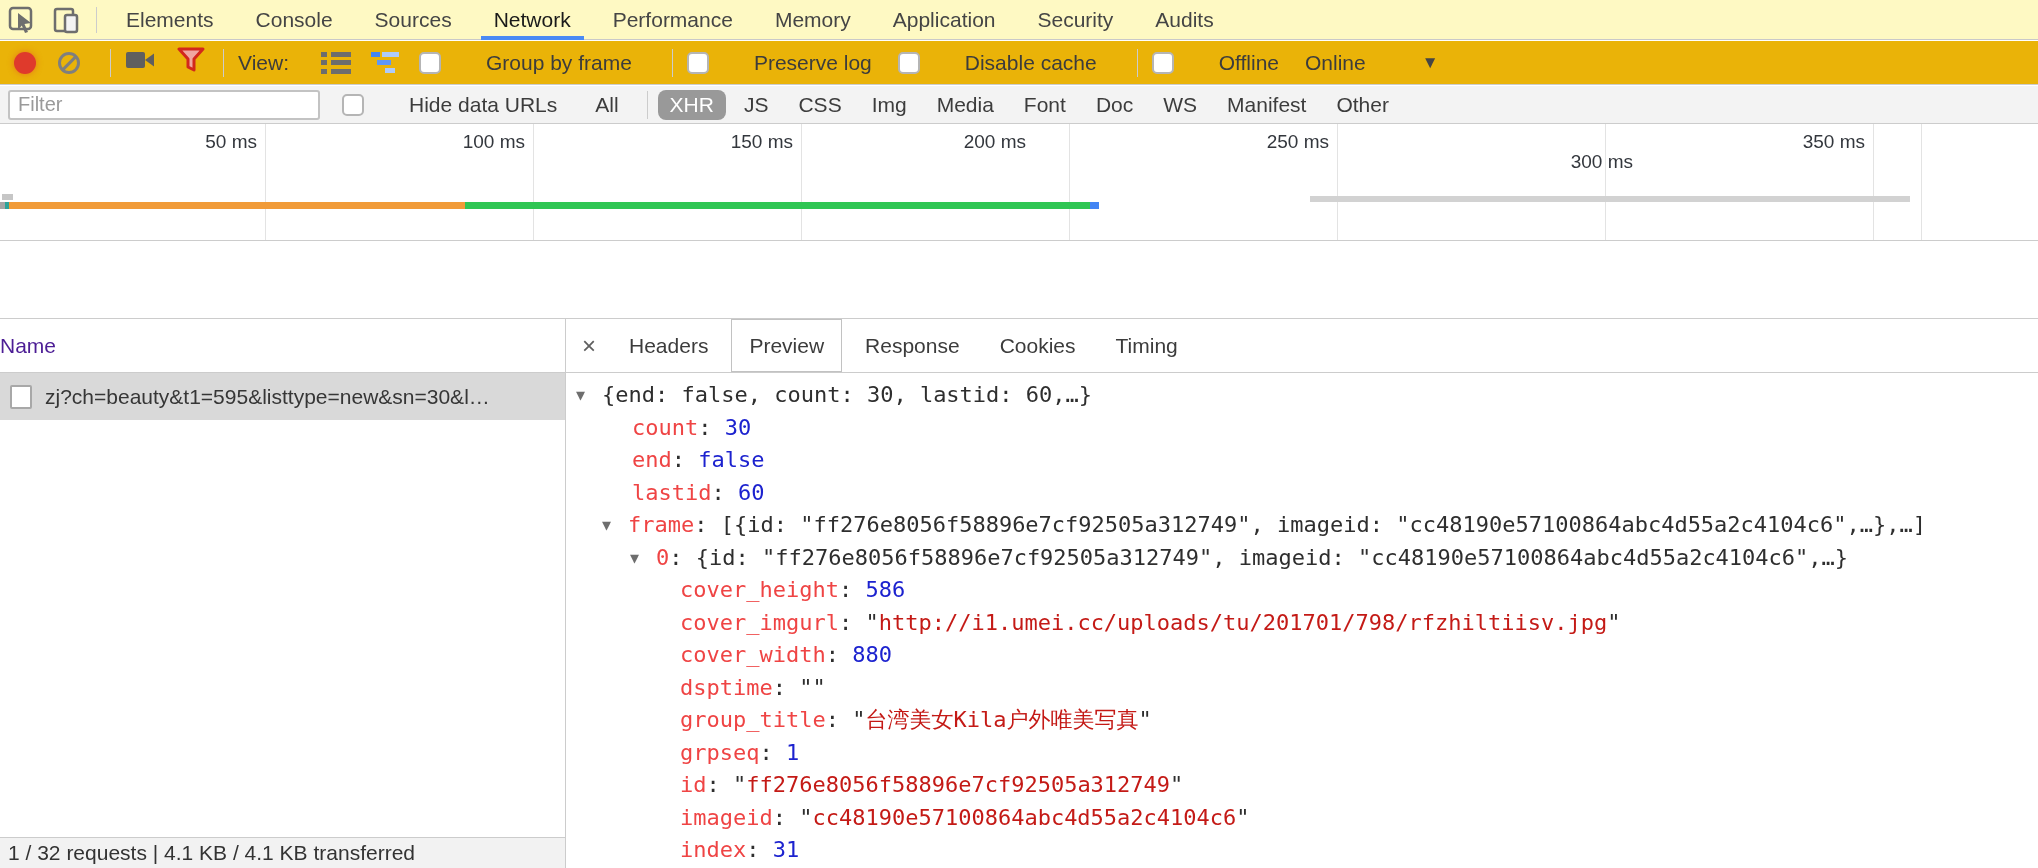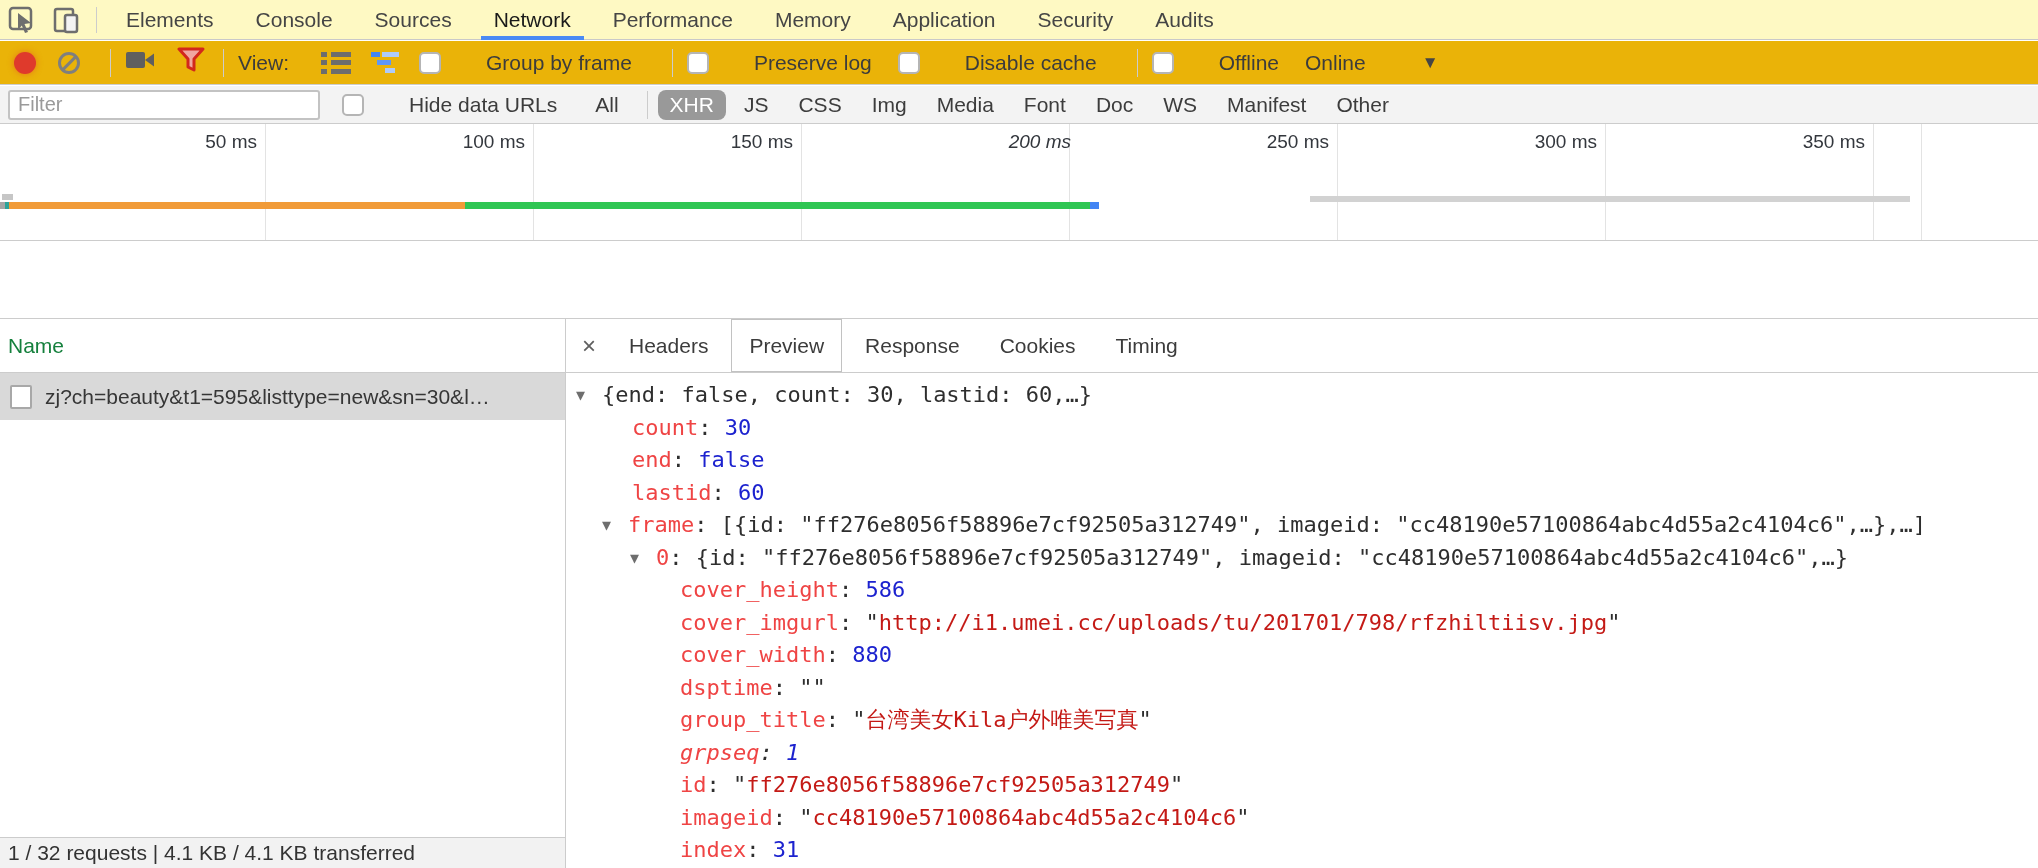--- a/index.html
+++ b/index.html
@@ -60,21 +60,21 @@
     background:#fff; border-bottom:1px solid #ccc; overflow:hidden; }
   .gridline { position:absolute; top:0; bottom:0; width:1px; background:#e3e3e3; }
   .ticklabel { position:absolute; top:7px; width:140px; text-align:right;
     font-size:19px; color:#33373d; }
   .ovbar { position:absolute; }
 
   
   #left-panel { position:absolute; left:0; top:318px; width:566px; height:550px;
     background:#fff; border-top:1px solid #ccc; border-right:1px solid #ccc; }
   #name-header { height:54px; border-bottom:1px solid #ccc; display:flex;
-    align-items:center; padding-left:8px; font-size:21px; color:#15803d; }
+    align-items:center; font-size:21px; color:#4c1d95; }
   #request-row { height:47px; background:#d9d9d9; display:flex; align-items:center;
     padding-left:10px; }
   .file-icon { width:22px; height:24px; background:#fff; border:2px solid #a8a8a8;
     border-radius:2px; margin-right:13px; flex:none; }
   #request-name { font-size:21px; color:#363636; white-space:nowrap; overflow:hidden; }
   #status-bar { position:absolute; left:0; bottom:0; width:565px; height:31px;
     background:#f2f2f2; border-top:1px solid #ccc; display:flex; align-items:center;
     padding-left:8px; font-size:21px; color:#333; }
 
   
@@ -210,25 +210,25 @@
 </div>
 
 <div id="overview">
     <div class="gridline" style="left: 265px;"></div>
     <div class="ticklabel" style="left: 117px;">50 ms</div>
     <div class="gridline" style="left: 533px;"></div>
     <div class="ticklabel" style="left: 385px;">100 ms</div>
     <div class="gridline" style="left: 801px;"></div>
     <div class="ticklabel" style="left: 653px;">150 ms</div>
     <div class="gridline" style="left: 1069px;"></div>
-    <div class="ticklabel" style="left: 931px; font-style: italic;">200 ms</div>
+    <div class="ticklabel" style="left: 886px;">200 ms</div>
     <div class="gridline" style="left: 1337px;"></div>
     <div class="ticklabel" style="left: 1189px;">250 ms</div>
     <div class="gridline" style="left: 1605px;"></div>
-    <div class="ticklabel" style="left: 1457px;">300 ms</div>
+    <div class="ticklabel" style="left: 1493px; margin-top: 20px;">300 ms</div>
     <div class="gridline" style="left: 1873px;"></div>
     <div class="ticklabel" style="left: 1725px;">350 ms</div>
     <div class="gridline" style="left: 1921px;"></div>
     <div class="ovbar" style="left: 2px; top: 70px; width: 11px; height: 6px; background: rgb(198, 198, 198);"></div>
     <div class="ovbar" style="left: 1310px; top: 72px; width: 600px; height: 6px; background: rgb(210, 210, 210);"></div>
     <div class="ovbar" style="left: 0px; top: 78px; width: 5px; height: 7px; background: rgb(165, 165, 165);"></div>
     <div class="ovbar" style="left: 5px; top: 78px; width: 4px; height: 7px; background: rgb(45, 163, 153);"></div>
     <div class="ovbar" style="left: 9px; top: 78px; width: 456px; height: 7px; background: rgb(241, 155, 56);"></div>
     <div class="ovbar" style="left: 465px; top: 78px; width: 625px; height: 7px; background: rgb(47, 198, 83);"></div>
     <div class="ovbar" style="left: 1090px; top: 78px; width: 9px; height: 7px; background: rgb(66, 133, 244);"></div>
@@ -263,18 +263,18 @@
       <div class="tline"><span style="padding-left: 66px; display: inline-block;"><span class="tk-key">count</span><span class="tk-punct">: </span><span class="tk-num">30</span></span></div>
       <div class="tline"><span style="padding-left: 66px; display: inline-block;"><span class="tk-key">end</span><span class="tk-punct">: </span><span class="tk-num">false</span></span></div>
       <div class="tline"><span style="padding-left: 66px; display: inline-block;"><span class="tk-key">lastid</span><span class="tk-punct">: </span><span class="tk-num">60</span></span></div>
       <div class="tline"><span class="arrow" style="left: 36px;">▼</span><span style="padding-left: 62px; display: inline-block;"><span class="tk-key">frame</span><span class="tk-punct">: </span><span class="tk-plain">[{id: "ff276e8056f58896e7cf92505a312749", imageid: "cc48190e57100864abc4d55a2c4104c6",…},…]</span></span></div>
       <div class="tline"><span class="arrow" style="left: 64px;">▼</span><span style="padding-left: 90px; display: inline-block;"><span class="tk-key">0</span><span class="tk-punct">: </span><span class="tk-plain">{id: "ff276e8056f58896e7cf92505a312749", imageid: "cc48190e57100864abc4d55a2c4104c6",…}</span></span></div>
       <div class="tline"><span style="padding-left: 114px; display: inline-block;"><span class="tk-key">cover_height</span><span class="tk-punct">: </span><span class="tk-num">586</span></span></div>
       <div class="tline"><span style="padding-left: 114px; display: inline-block;"><span class="tk-key">cover_imgurl</span><span class="tk-punct">: </span><span class="tk-q">"</span><span class="tk-str">http://i1.umei.cc/uploads/tu/201701/798/rfzhiltiisv.jpg</span><span class="tk-q">"</span></span></div>
       <div class="tline"><span style="padding-left: 114px; display: inline-block;"><span class="tk-key">cover_width</span><span class="tk-punct">: </span><span class="tk-num">880</span></span></div>
       <div class="tline"><span style="padding-left: 114px; display: inline-block;"><span class="tk-key">dsptime</span><span class="tk-punct">: </span><span class="tk-q">""</span></span></div>
       <div class="tline"><span style="padding-left: 114px; display: inline-block;"><span class="tk-key">group_title</span><span class="tk-punct">: </span><span class="tk-q">"</span><span class="tk-str">台湾美女Kila户外唯美写真</span><span class="tk-q">"</span></span></div>
-      <div class="tline"><span style="padding-left: 114px; display: inline-block; font-style: italic;"><span class="tk-key">grpseq</span><span class="tk-punct">: </span><span class="tk-num">1</span></span></div>
+      <div class="tline"><span style="padding-left: 114px; display: inline-block;"><span class="tk-key">grpseq</span><span class="tk-punct">: </span><span class="tk-num">1</span></span></div>
       <div class="tline"><span style="padding-left: 114px; display: inline-block;"><span class="tk-key">id</span><span class="tk-punct">: </span><span class="tk-q">"</span><span class="tk-str">ff276e8056f58896e7cf92505a312749</span><span class="tk-q">"</span></span></div>
       <div class="tline"><span style="padding-left: 114px; display: inline-block;"><span class="tk-key">imageid</span><span class="tk-punct">: </span><span class="tk-q">"</span><span class="tk-str">cc48190e57100864abc4d55a2c4104c6</span><span class="tk-q">"</span></span></div>
       <div class="tline"><span style="padding-left: 114px; display: inline-block;"><span class="tk-key">index</span><span class="tk-punct">: </span><span class="tk-num">31</span></span></div>
     </div>
 </div>
 
 </body></html>

